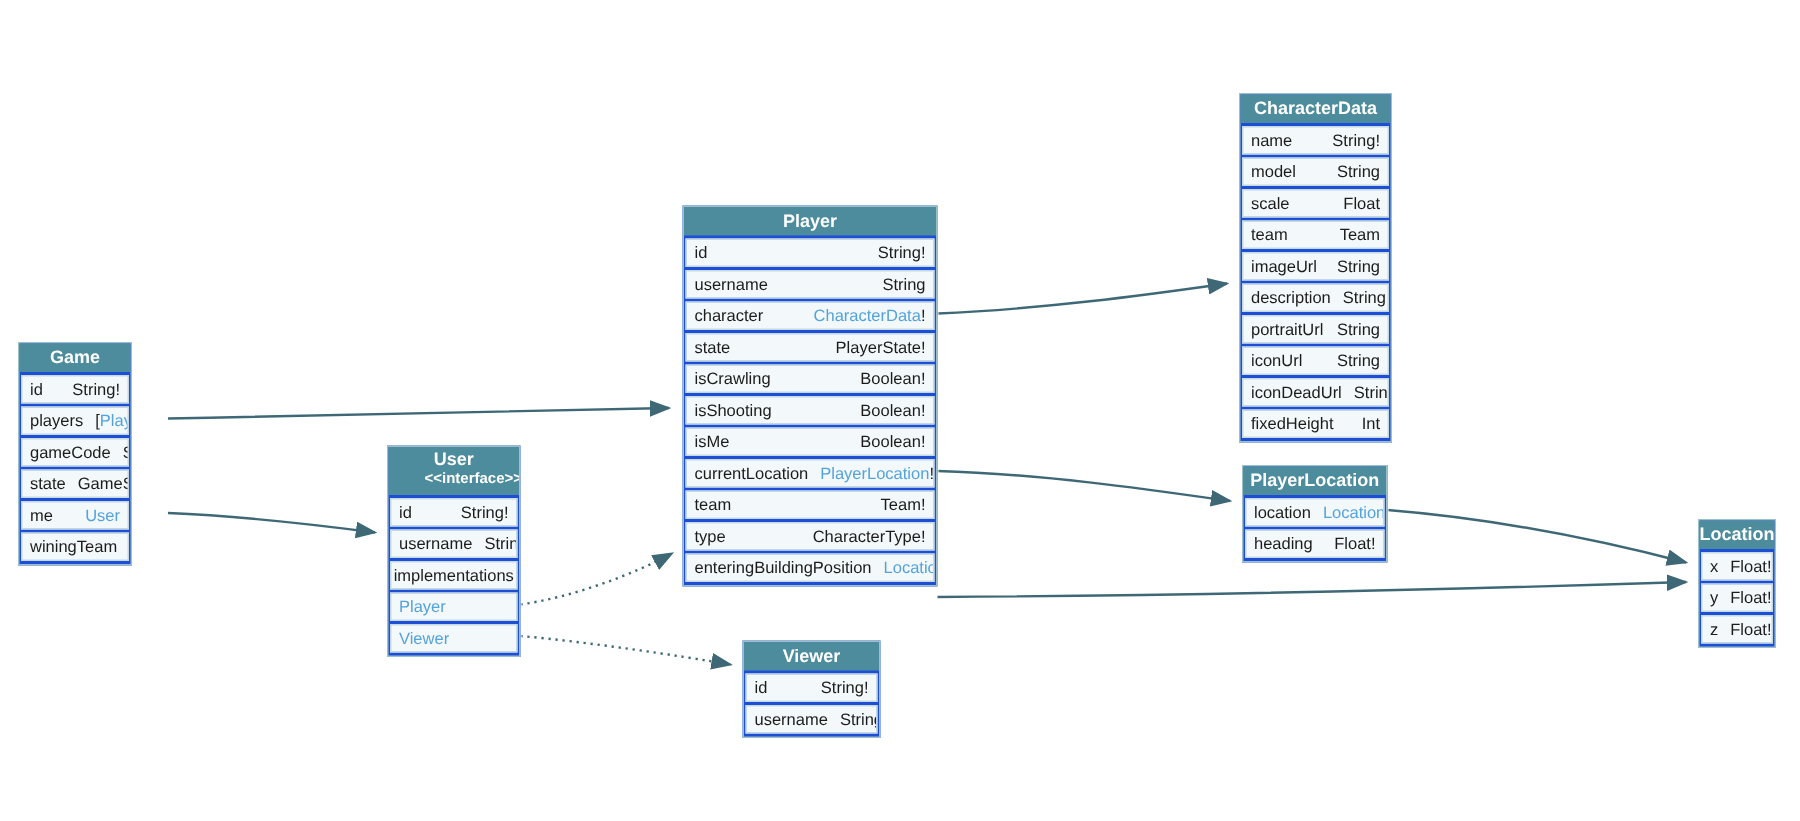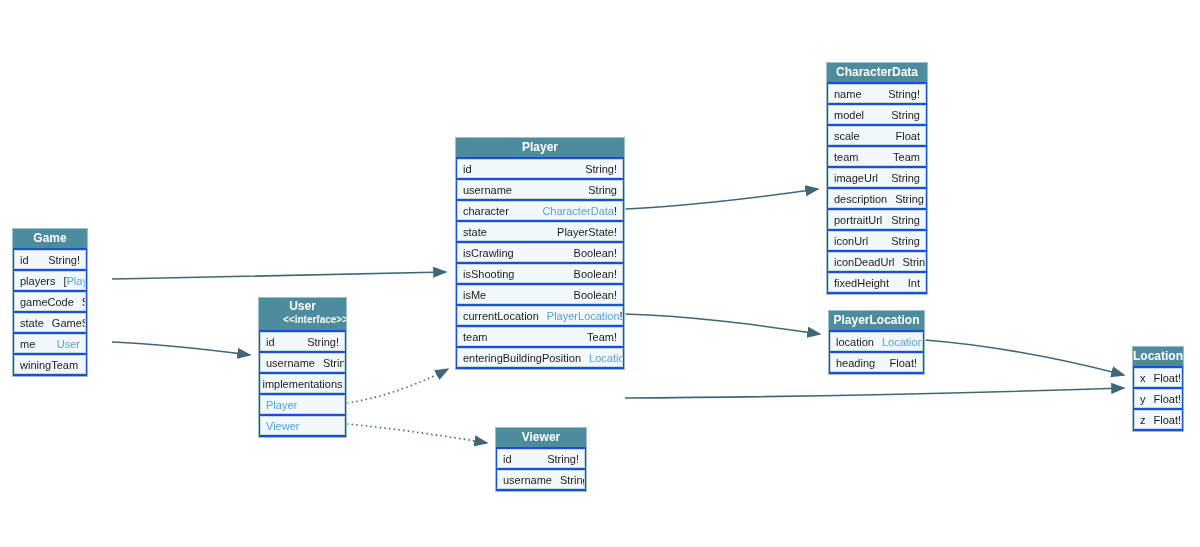--- a/index.html
+++ b/index.html
@@ -178,20 +178,24 @@
         </div>
         <div class="field-row">
           <span class="field-name">currentLocation</span>
           <span class="field-type"><span class="type-link">PlayerLocation</span><span>!</span></span>
         </div>
         <div class="field-row">
           <span class="field-name">team</span>
           <span class="field-type"><span>Team!</span></span>
         </div>
         <div class="field-row">
+          <span class="field-name">type</span>
+          <span class="field-type"><span>CharacterType!</span></span>
+        </div>
+        <div class="field-row">
           <span class="field-name">enteringBuildingPosition</span>
           <span class="field-type"><span class="type-link">Location</span><span></span></span>
         </div>
       </div>
     </div>
     <div class="type-node" style="left: 495px; top: 427px; width: 92px;">
       <div class="node-header"><span>Viewer</span></div>
       <div class="rows">
         <div class="field-row">
           <span class="field-name">id</span>

